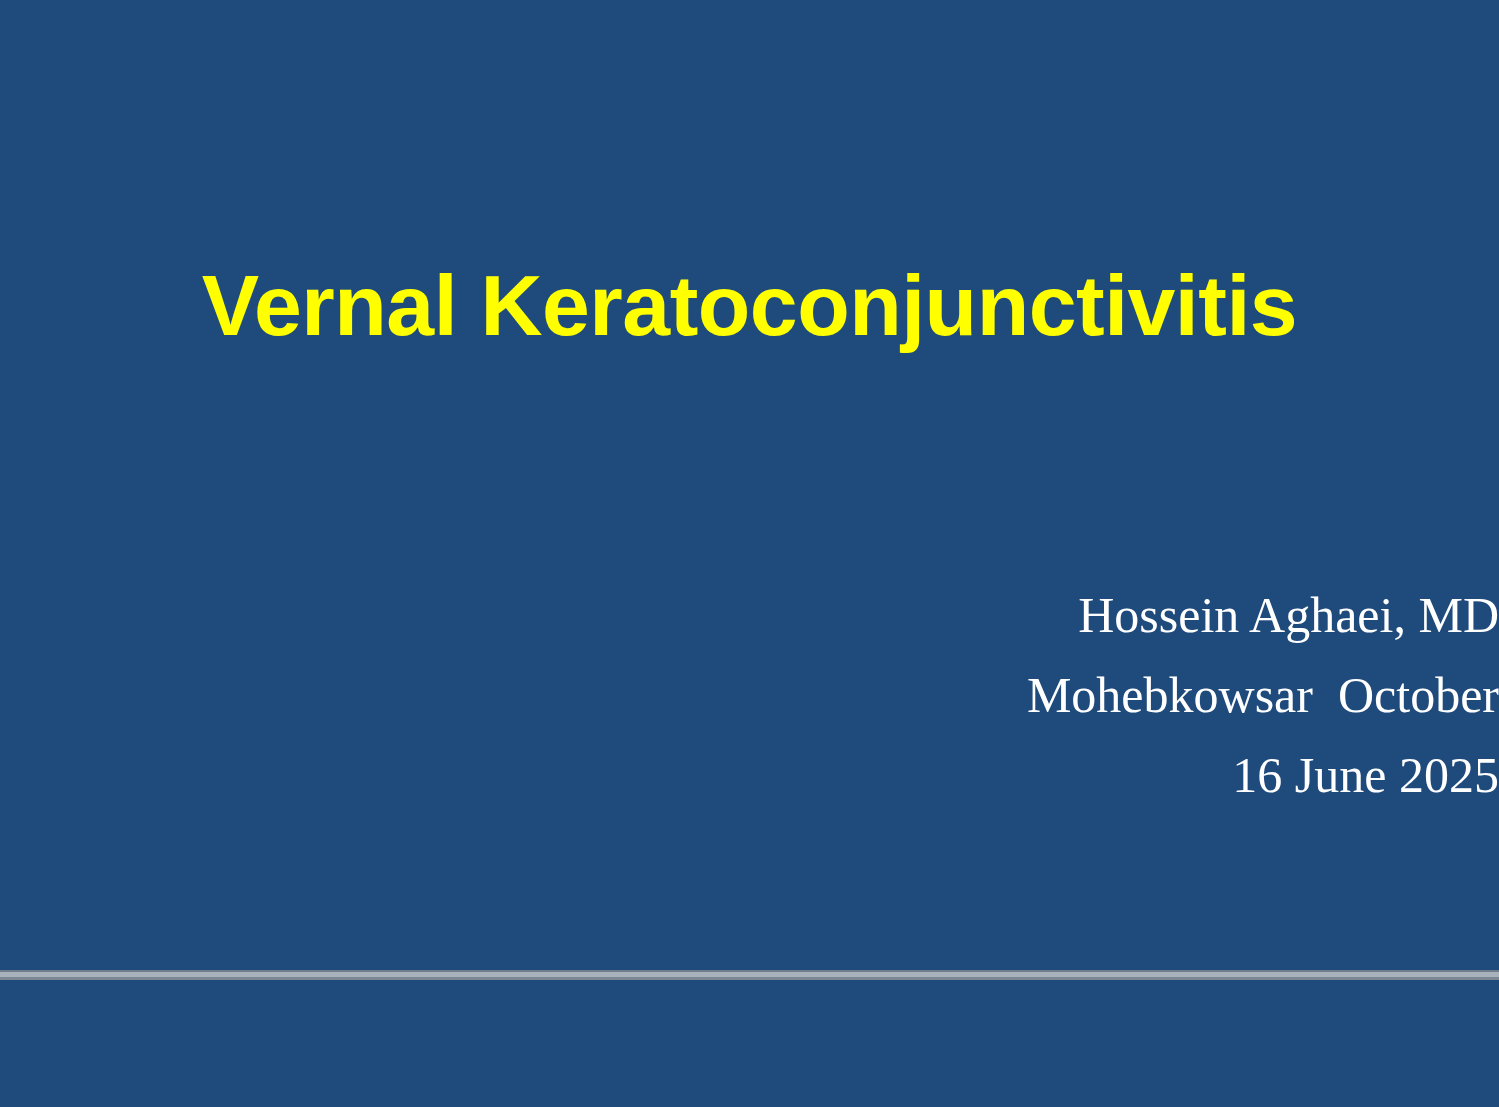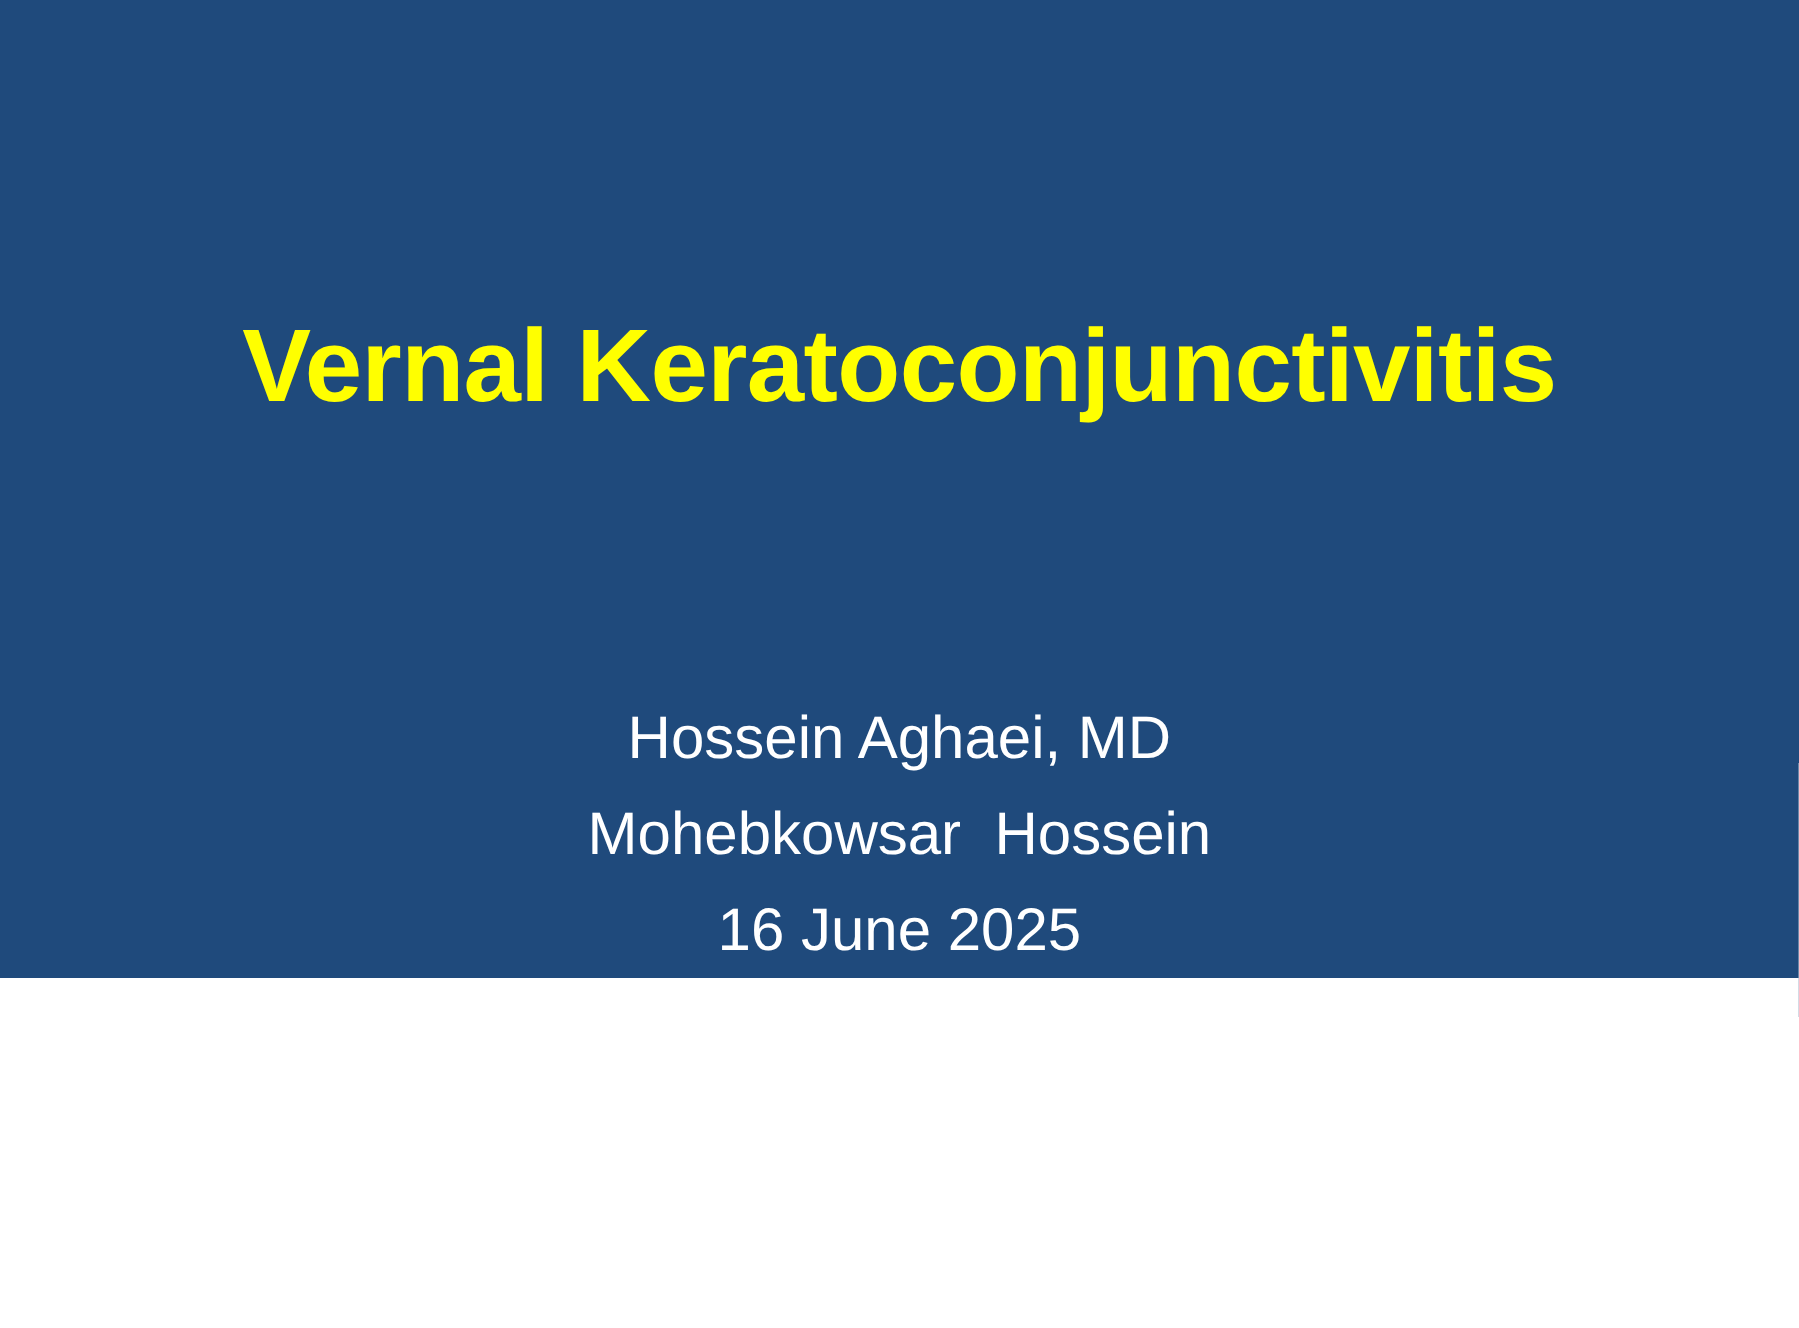--- a/index.html
+++ b/index.html
@@ -7,21 +7,21 @@
     padding: 0;
     background: #ffffff;
   }
   body {
     font-family: "Liberation Sans", sans-serif;
   }
 
   .slide {
     position: relative;
     width: 1499px;
-    height: 815px;
+    height: 1107px;
     overflow: hidden;
     background: #1f4a7c;
   }
 
   
   .title-block {
     position: absolute;
     left: 0;
     top: 258px;
     width: 1499px;
@@ -43,26 +43,27 @@
   .subtitle-block {
     position: absolute;
     left: 0;
     top: 575px;
     width: 1499px;
     text-align: center;
   }
   .subtitle-line {
     display: block;
     margin: 0;
-    font-family: Liberation Sans, sans-serif;
+    font-family: Liberation Serif, serif;
     font-weight: normal;
     font-size: 50px;
     line-height: 80px;
     color: #ffffff;
     white-space: pre;
+    text-align: right;
   }
 
   
   .divider {
     position: absolute;
     left: 0;
     top: 970px;
     width: 1499px;
     height: 10px;
   }
@@ -92,21 +93,21 @@
 <body>
 
 <div class="slide">
 
   <div class="title-block">
     <h1 class="slide-title">Vernal Keratoconjunctivitis</h1>
   </div>
 
   <div class="subtitle-block">
     <span class="subtitle-line">Hossein Aghaei, MD</span>
-    <span class="subtitle-line">Mohebkowsar  Hossein</span>
+    <span class="subtitle-line">Mohebkowsar  October</span>
     <span class="subtitle-line">16 June 2025</span>
   </div>
 
   <div class="divider">
     <div class="rule-dark-top"></div>
     <div class="rule-light"></div>
     <div class="rule-dark-bottom"></div>
   </div>
 
 </div>

